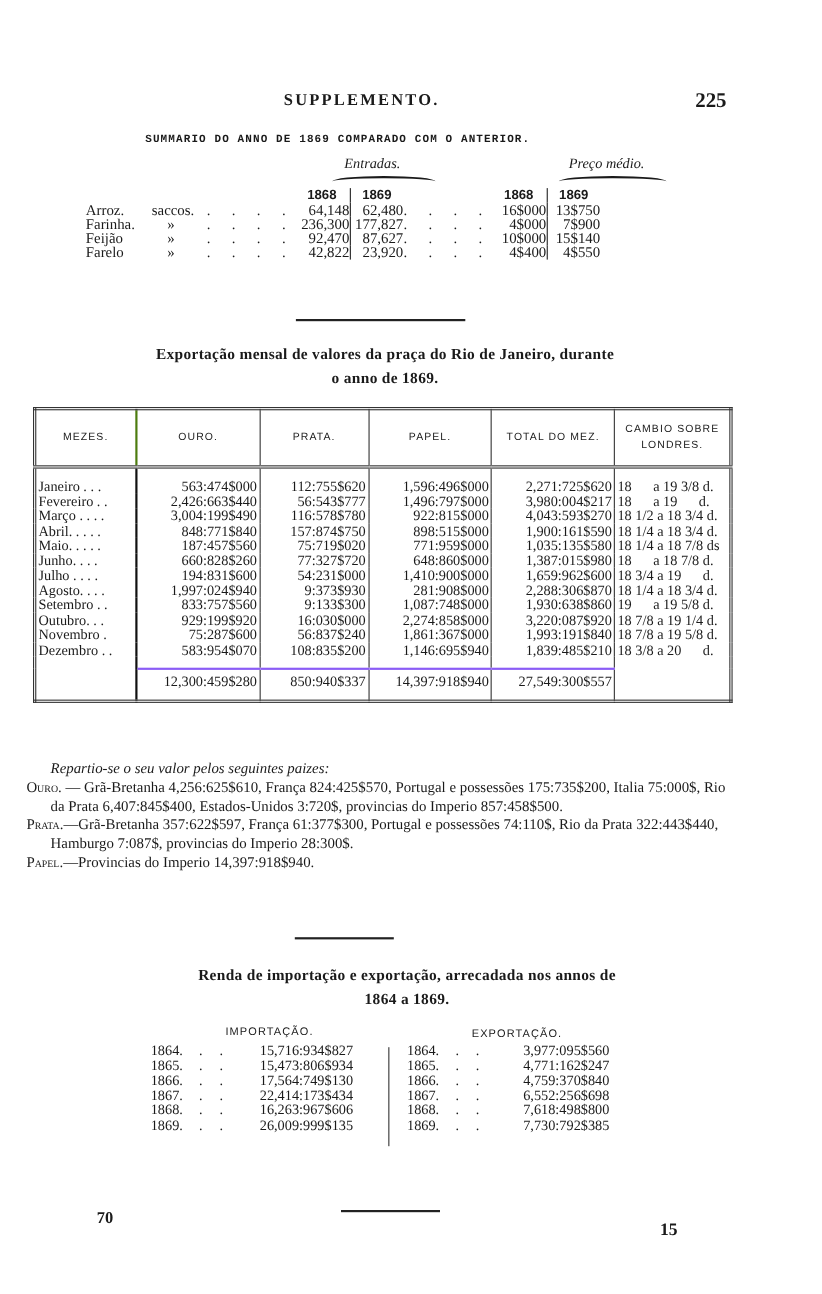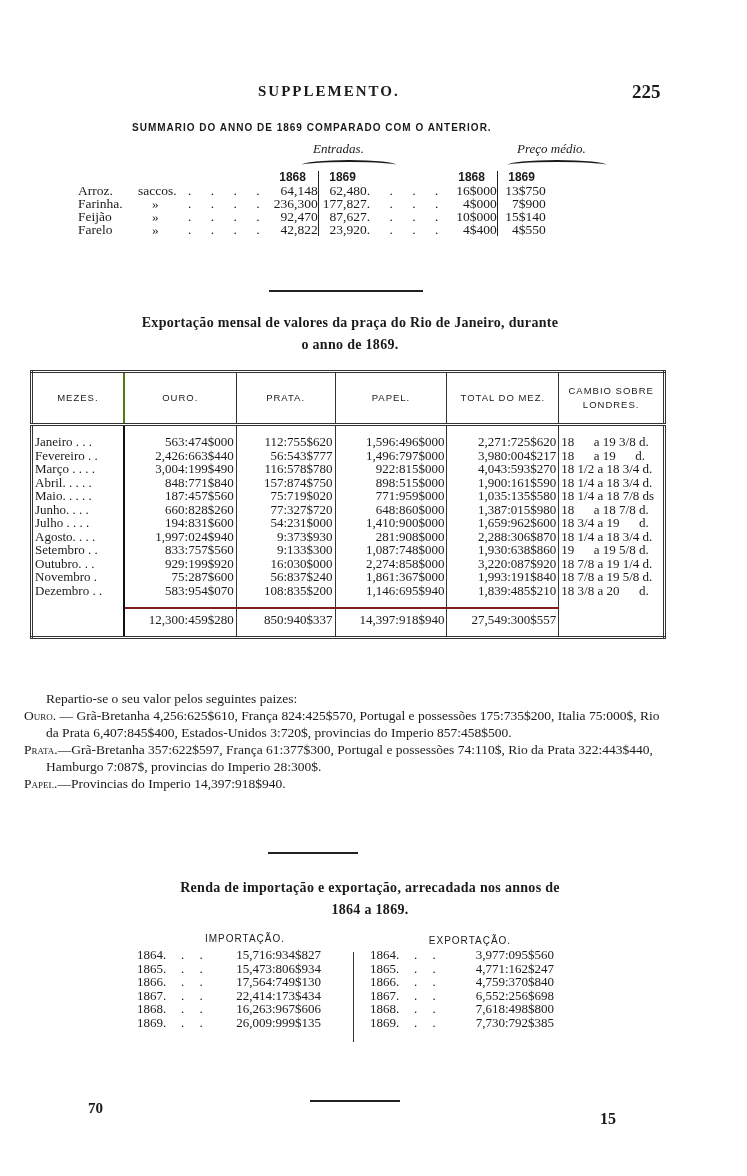--- a/index.html
+++ b/index.html
@@ -7,21 +7,21 @@
     width: 747px; height: 1176px; position: relative; overflow: hidden;
     font-family: "DejaVu Serif", "Liberation Serif", serif;
     color: #1a1a1a;
   }
   .abs { position: absolute; }
   .running-head {
     left: 258px; top: 83px; font-weight: bold; font-size: 15px; letter-spacing: 2px;
     font-family: "Liberation Serif", serif;
   }
   .page-num-top { left: 632px; top: 81px; font-weight: bold; font-size: 19px; font-family: "Liberation Serif", serif; }
-  .summary-title { left: 132px; top: 122px; font-size: 10px; letter-spacing: 1px; font-family: Liberation Sans, sans-serif; font-weight: bold; }
+  .summary-title { left: 132px; top: 122px; font-size: 10px; letter-spacing: 1px; font-family: Liberation Mono, monospace; font-weight: bold; }
   .grp-label { font-style: italic; font-size: 13px; font-family: "Liberation Serif", serif; }
   .brace { height: 8px; border-top: 2px solid #1a1a1a; border-radius: 50% 50% 0 0; }
   .sum-table { border-collapse: collapse; font-size: 13.5px; line-height: 13px; font-family: "Liberation Serif", serif; }
   .sum-table td { padding: 0; white-space: nowrap; }
   .yr { font-weight: bold; font-family: "Liberation Sans", sans-serif; font-size: 12px; text-align: center; }
   .num { text-align: right; }
   .vline { border-right: 1px solid #222; margin-left: 33px; }
   .dots { letter-spacing: 8px; }
   .rule { height: 2px; background: #222; }
   .section-title {
@@ -35,26 +35,26 @@
     font-weight: normal; font-size: 9.5px; letter-spacing: 1px; height: 48px;
     border-right: 1px solid #333; border-bottom: 3px double #333;
     font-family: "Liberation Sans", sans-serif; vertical-align: middle;
   }
   .exp-table th:last-child { border-right: none; }
   .exp-table td { border-right: 1px solid #333; padding: 0 2px; white-space: nowrap; }
   .exp-table td:last-child { border-right: none; }
   .exp-table .first td { padding-top: 9px; }
   .exp-table .c-month { border-right: 2px solid #111; width: 86px; text-align: left; }
   .exp-table .c-num { text-align: right; }
-  .exp-table tr.total td.c-num { border-top: 2px solid #7f1d1d; padding-top: 4px; padding-bottom: 9px; padding-left: 24px; }
+  .exp-table tr.total td.c-num { border-top: 2px solid #8b5cf6; padding-top: 4px; padding-bottom: 9px; padding-left: 24px; }
   .exp-table tr.spacer td { height: 10px; }
   .para { left: 24px; width: 650px; font-size: 13.5px; line-height: 17px; font-family: "Liberation Serif", serif; }
   .para p { margin: 0; }
   .sc { font-variant: small-caps; }
-  .indent { padding-left: 22px; }
+  .indent { padding-left: 22px; font-style: italic; }
   .hang { padding-left: 22px; text-indent: -22px; }
   .rev-head { font-size: 10px; letter-spacing: 1px; font-family: "Liberation Sans", sans-serif; text-align: center; }
   .rev-table { border-collapse: collapse; font-size: 13px; line-height: 13.5px; font-family: "Liberation Serif", serif; }
   .rev-table td { padding: 0; white-space: nowrap; }
   .bottom-left { left: 88px; top: 1100px; font-size: 15px; font-weight: bold; font-family: "Liberation Serif", serif; }
   .bottom-right { left: 600px; top: 1110px; font-size: 16px; font-weight: bold; font-family: "Liberation Serif", serif; }
 </style>
 </head>
 <body>
 

